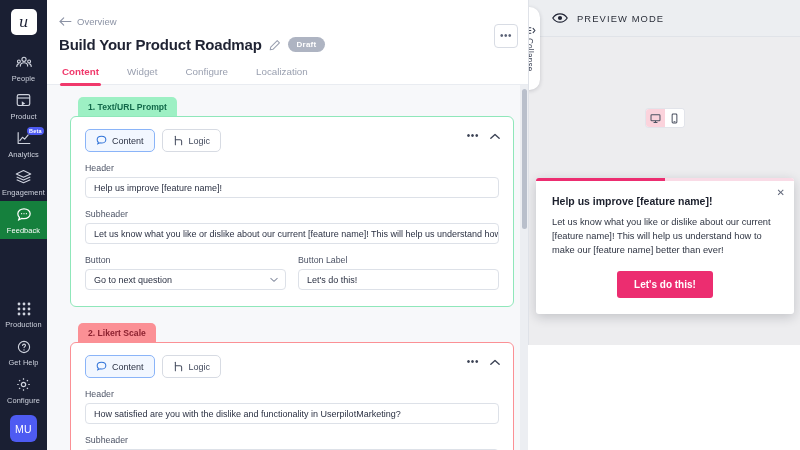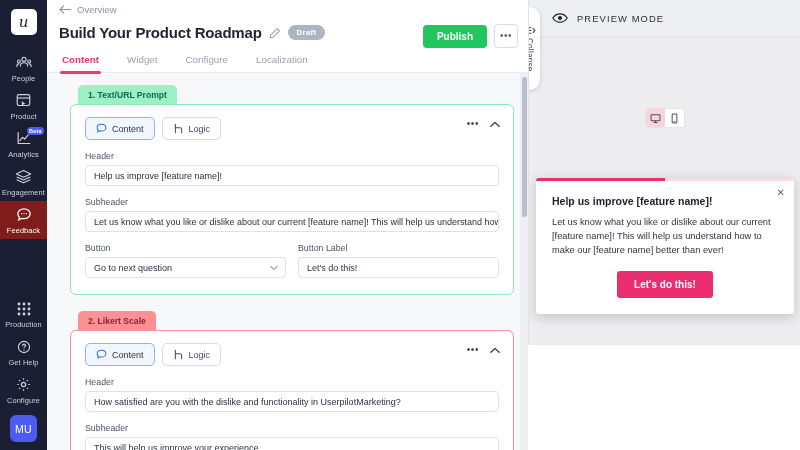--- a/index.html
+++ b/index.html
@@ -24,21 +24,21 @@
     background: #ffffff; border-radius: 5px;
     display: flex; align-items: center; justify-content: center;
     font-family: "DejaVu Serif", serif; font-style: italic;
     font-size: 15px; color: #1a1f33; font-weight: 500;
   }
   .nav-item {
     width: 47px; padding: 5px 0 4px 0;
     display: flex; flex-direction: column; align-items: center;
     cursor: pointer; position: relative;
   }
-  .nav-item.active { background: #7f1d1d; text-align: right; }
+  .nav-item.active { background: #15803d; text-align: right; }
   .nav-icon { height: 17px; display: flex; align-items: center; justify-content: center; position: relative; }
   .nav-label {
     font-size: 7.4px; color: #cfd3de; margin-top: 3px; letter-spacing: .1px;
     white-space: nowrap;
   }
   .nav-item.active .nav-label { color: #ffffff; }
   .beta-badge {
     position: absolute; top: -3px; left: 11px;
     background: #4e5bf2; color: #fff;
     font-size: 5.5px; font-weight: bold;
@@ -51,21 +51,21 @@
     width: 27px; height: 27px; border-radius: 6px;
     background: #4e5bf2; color: #ffffff;
     display: flex; align-items: center; justify-content: center;
     font-size: 10.5px; font-weight: normal; margin: 6px auto 0 auto;
     letter-spacing: .3px;
   }
 
   
   .main { flex: 1; height: 450px; position: relative; background: #ffffff; display:flex; flex-direction: column; }
 
-  .topbar { padding: 4px 0 0 12px; background: #fff; flex: 0 0 auto; position: relative; z-index: 5;}
+  .topbar { padding: 16px 0 0 12px; background: #fff; flex: 0 0 auto; position: relative; z-index: 5;}
   .breadcrumb {
     display: flex; align-items: center; gap: 5px;
     font-size: 9.5px; color: #8c93a5; cursor: pointer;
   }
   .title-row { display: flex; align-items: center; gap: 7px; margin-top: 9px; }
   .page-title { font-size: 15px; font-weight: bold; color: #1f2333; letter-spacing: -.2px; }
   .pencil { cursor: pointer; display:flex; }
   .draft-badge {
     background: #aeb4c2; color: #ffffff;
     font-size: 8px; font-weight: bold;
@@ -354,21 +354,20 @@
         <h1 class="page-title">Build Your Product Roadmap</h1>
         <span class="pencil">
           <svg width="12" height="12" viewBox="0 0 14 14" fill="none" stroke="#9aa0b0" stroke-width="1.2" stroke-linecap="round" stroke-linejoin="round">
             <path d="M9.6 1.8l2.6 2.6L4.6 12 1.4 12.6 2 9.4z"></path>
           </svg>
         </span>
         <span class="draft-badge">Draft</span>
       </div>
 
       <div class="header-actions">
-        <button class="publish-btn">Publish</button>
         <button class="more-btn">
           <span>•••</span>
         </button>
       </div>
     </div>
 
     <div class="tabs">
       <div class="tab active">Content</div>
       <div class="tab">Widget</div>
       <div class="tab">Configure</div>

